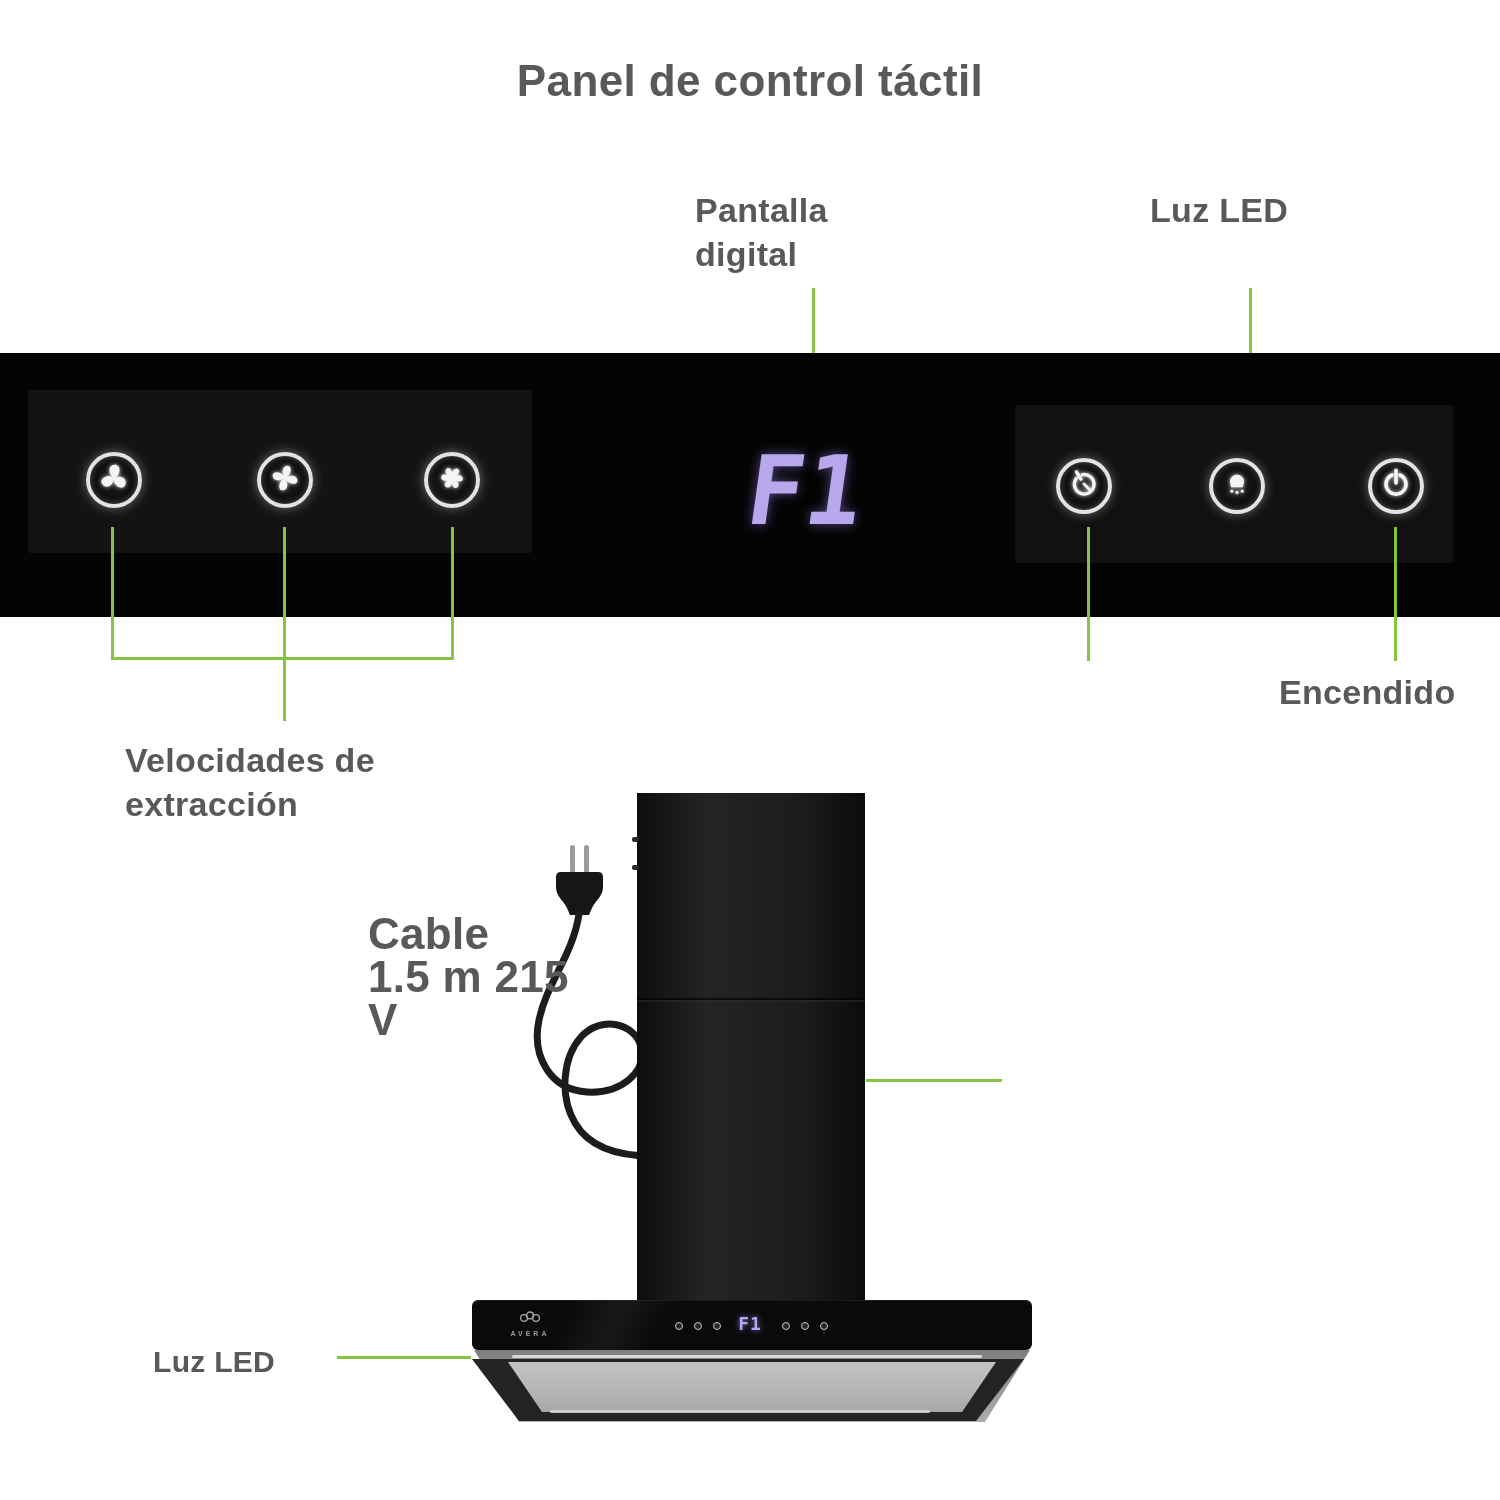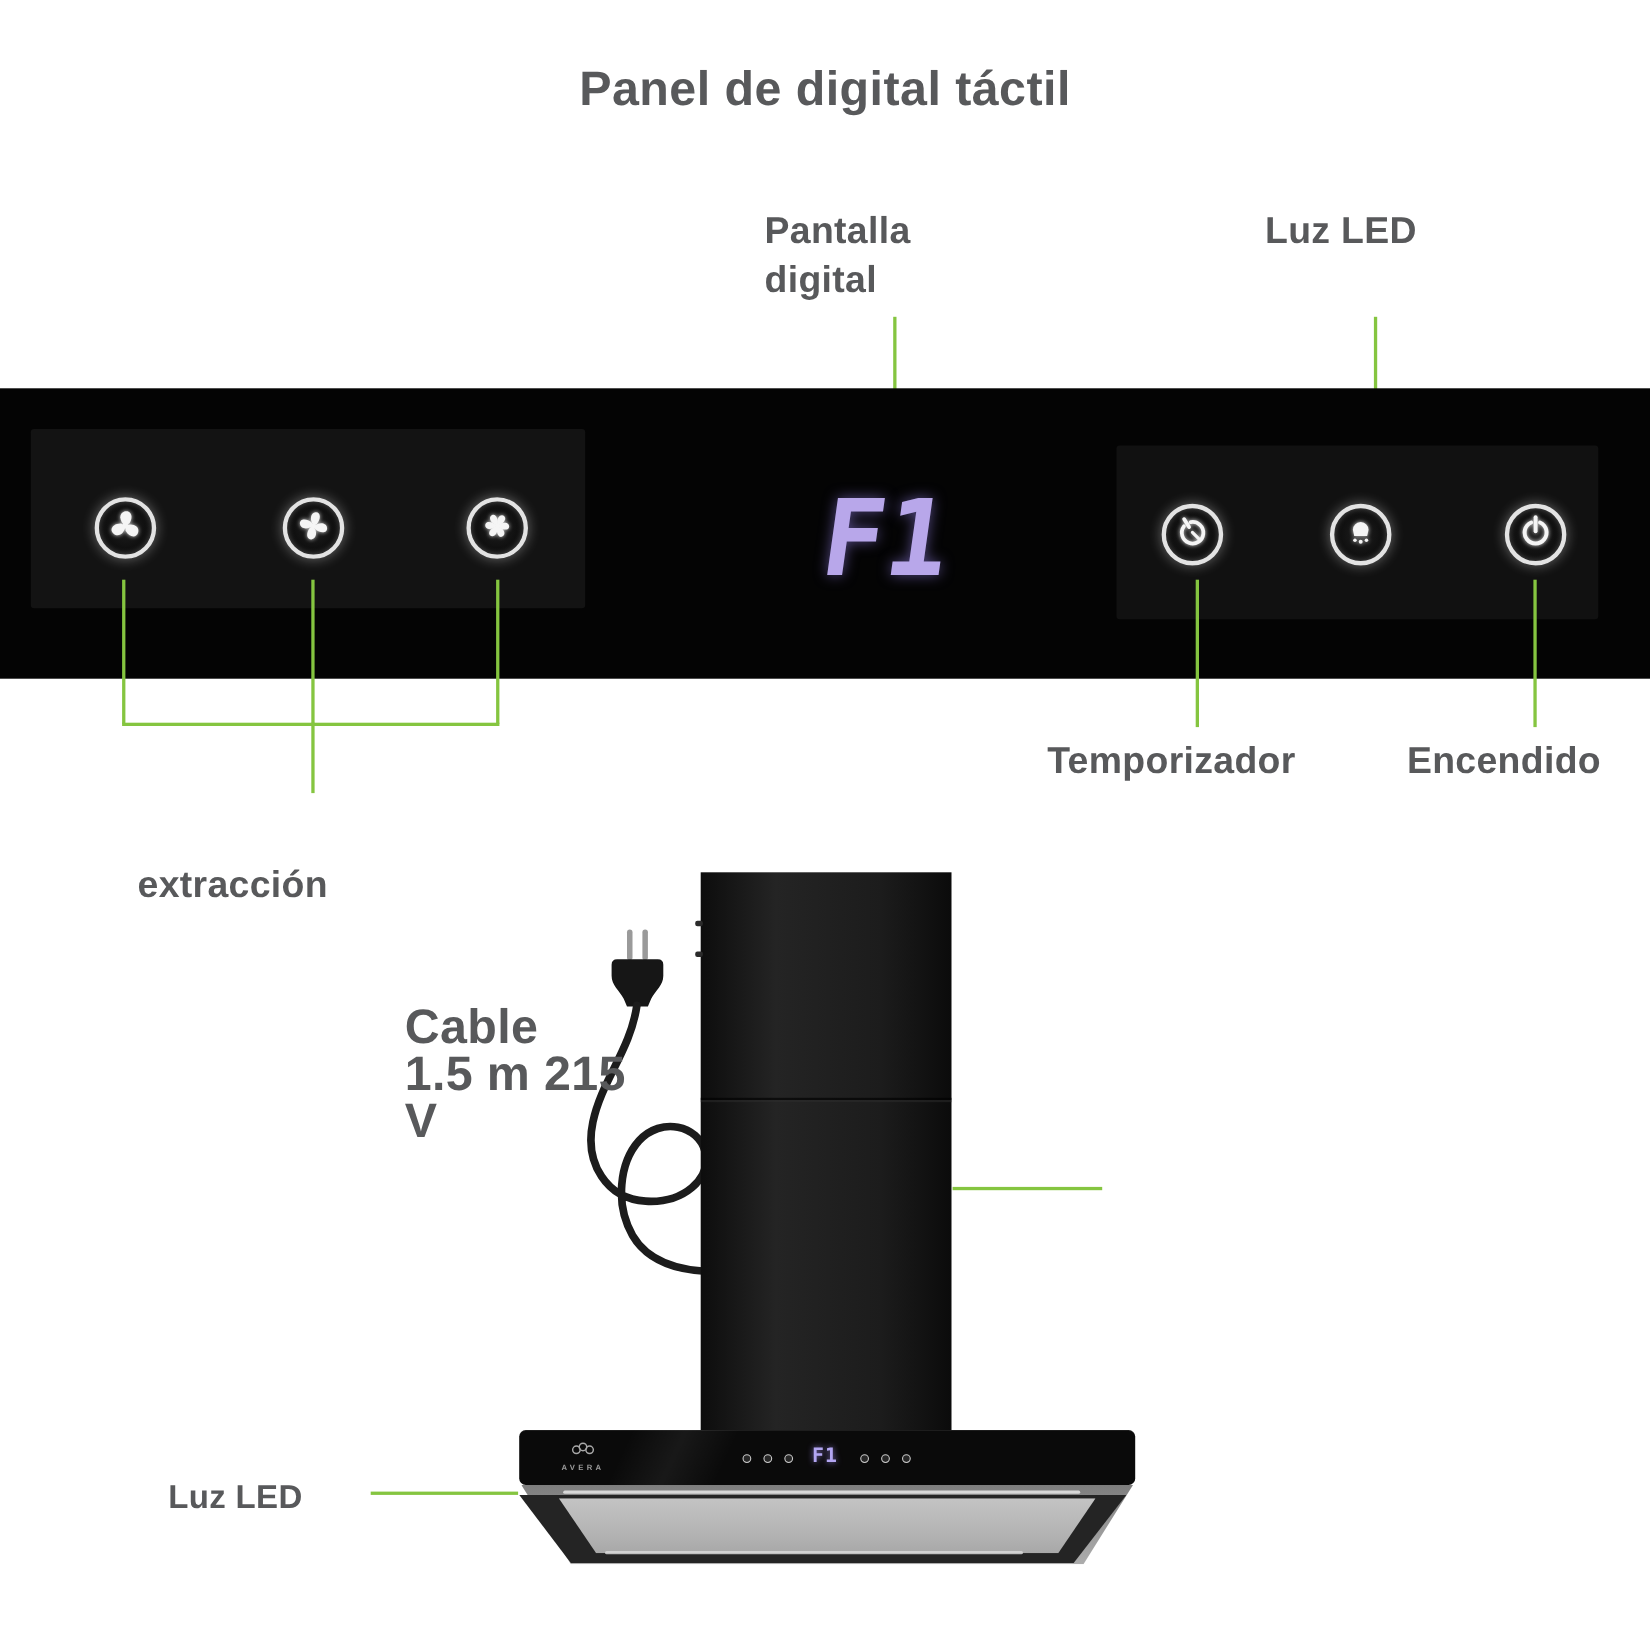--- a/index.html
+++ b/index.html
@@ -88,21 +88,21 @@
   }
   .strip{position:absolute;background:#d8d8d8;border-radius:2px;}
   .strip.top{left:57px;top:5px;width:470px;height:3px;}
   .strip.bot{left:95px;top:60px;width:380px;height:3px;opacity:.85;}
 </style>
 </head>
 <body>
 
 <div id="stage">
 
-  <div class="title">Panel de digital táctil</div>
+  <div class="title">Panel de control táctil</div>
 
   <div class="lbl" style="left:695px;top:188px;width:240px;">
     <span>Pantalla</span><br>
     <span>digital</span>
   </div>
   <div class="lbl" style="left:1150px;top:188px;width:200px;">Luz LED</div>
 
   <div class="gline gv" style="left:812px;top:288px;height:131px;"></div>
   <div class="gline gv" style="left:1249px;top:288px;height:131px;"></div>
 
@@ -191,24 +191,23 @@
 
   <div class="gline gv" style="left:111px;top:527px;height:131px;"></div>
   <div class="gline gv" style="left:283px;top:527px;height:131px;"></div>
   <div class="gline gv" style="left:451px;top:527px;height:131px;"></div>
   <div class="gline gh" style="left:111px;top:657px;width:343px;"></div>
   <div class="gline gv" style="left:283px;top:657px;height:64px;"></div>
 
   <div class="gline gv" style="left:1087px;top:527px;height:134px;"></div>
   <div class="gline gv" style="left:1394px;top:527px;height:134px;"></div>
 
-  <div class="lbl" style="left:952px;top:670px;width:280px;">Temporizador</div>
   <div class="lbl" style="left:1279px;top:670px;width:240px;">Encendido</div>
   <div class="lbl" style="left:125px;top:738px;width:330px;">
-    <br>
+    <span>Velocidades de</span><br>
     <span>extracción</span>
   </div>
 
   <svg style="position:absolute;left:455px;top:820px;" width="260" height="350" viewBox="455 820 260 350">
     <g>
       <rect x="570" y="845" width="5" height="28" rx="2.5" fill="#9a9a9a"></rect>
       <rect x="584" y="845" width="5" height="28" rx="2.5" fill="#9a9a9a"></rect>
       <path d="M561,872 h37 q5,0 5,5 v10 c0,9 -7,13 -11,21 l-3,7 h-19 l-3,-7 c-4,-8 -11,-12 -11,-21 v-10 q0,-5 5,-5 z" fill="#161616"></path>
     </g>
     <path d="M579,914 C573,955 547,982 539,1020 C531,1058 552,1090 587,1092 C621,1094 647,1072 641,1047 C635,1023 601,1015 581,1037 C563,1057 559,1095 575,1123 C589,1147 618,1156 652,1156" fill="none" stroke="#1c1c1c" stroke-width="7" stroke-linecap="round"></path>

